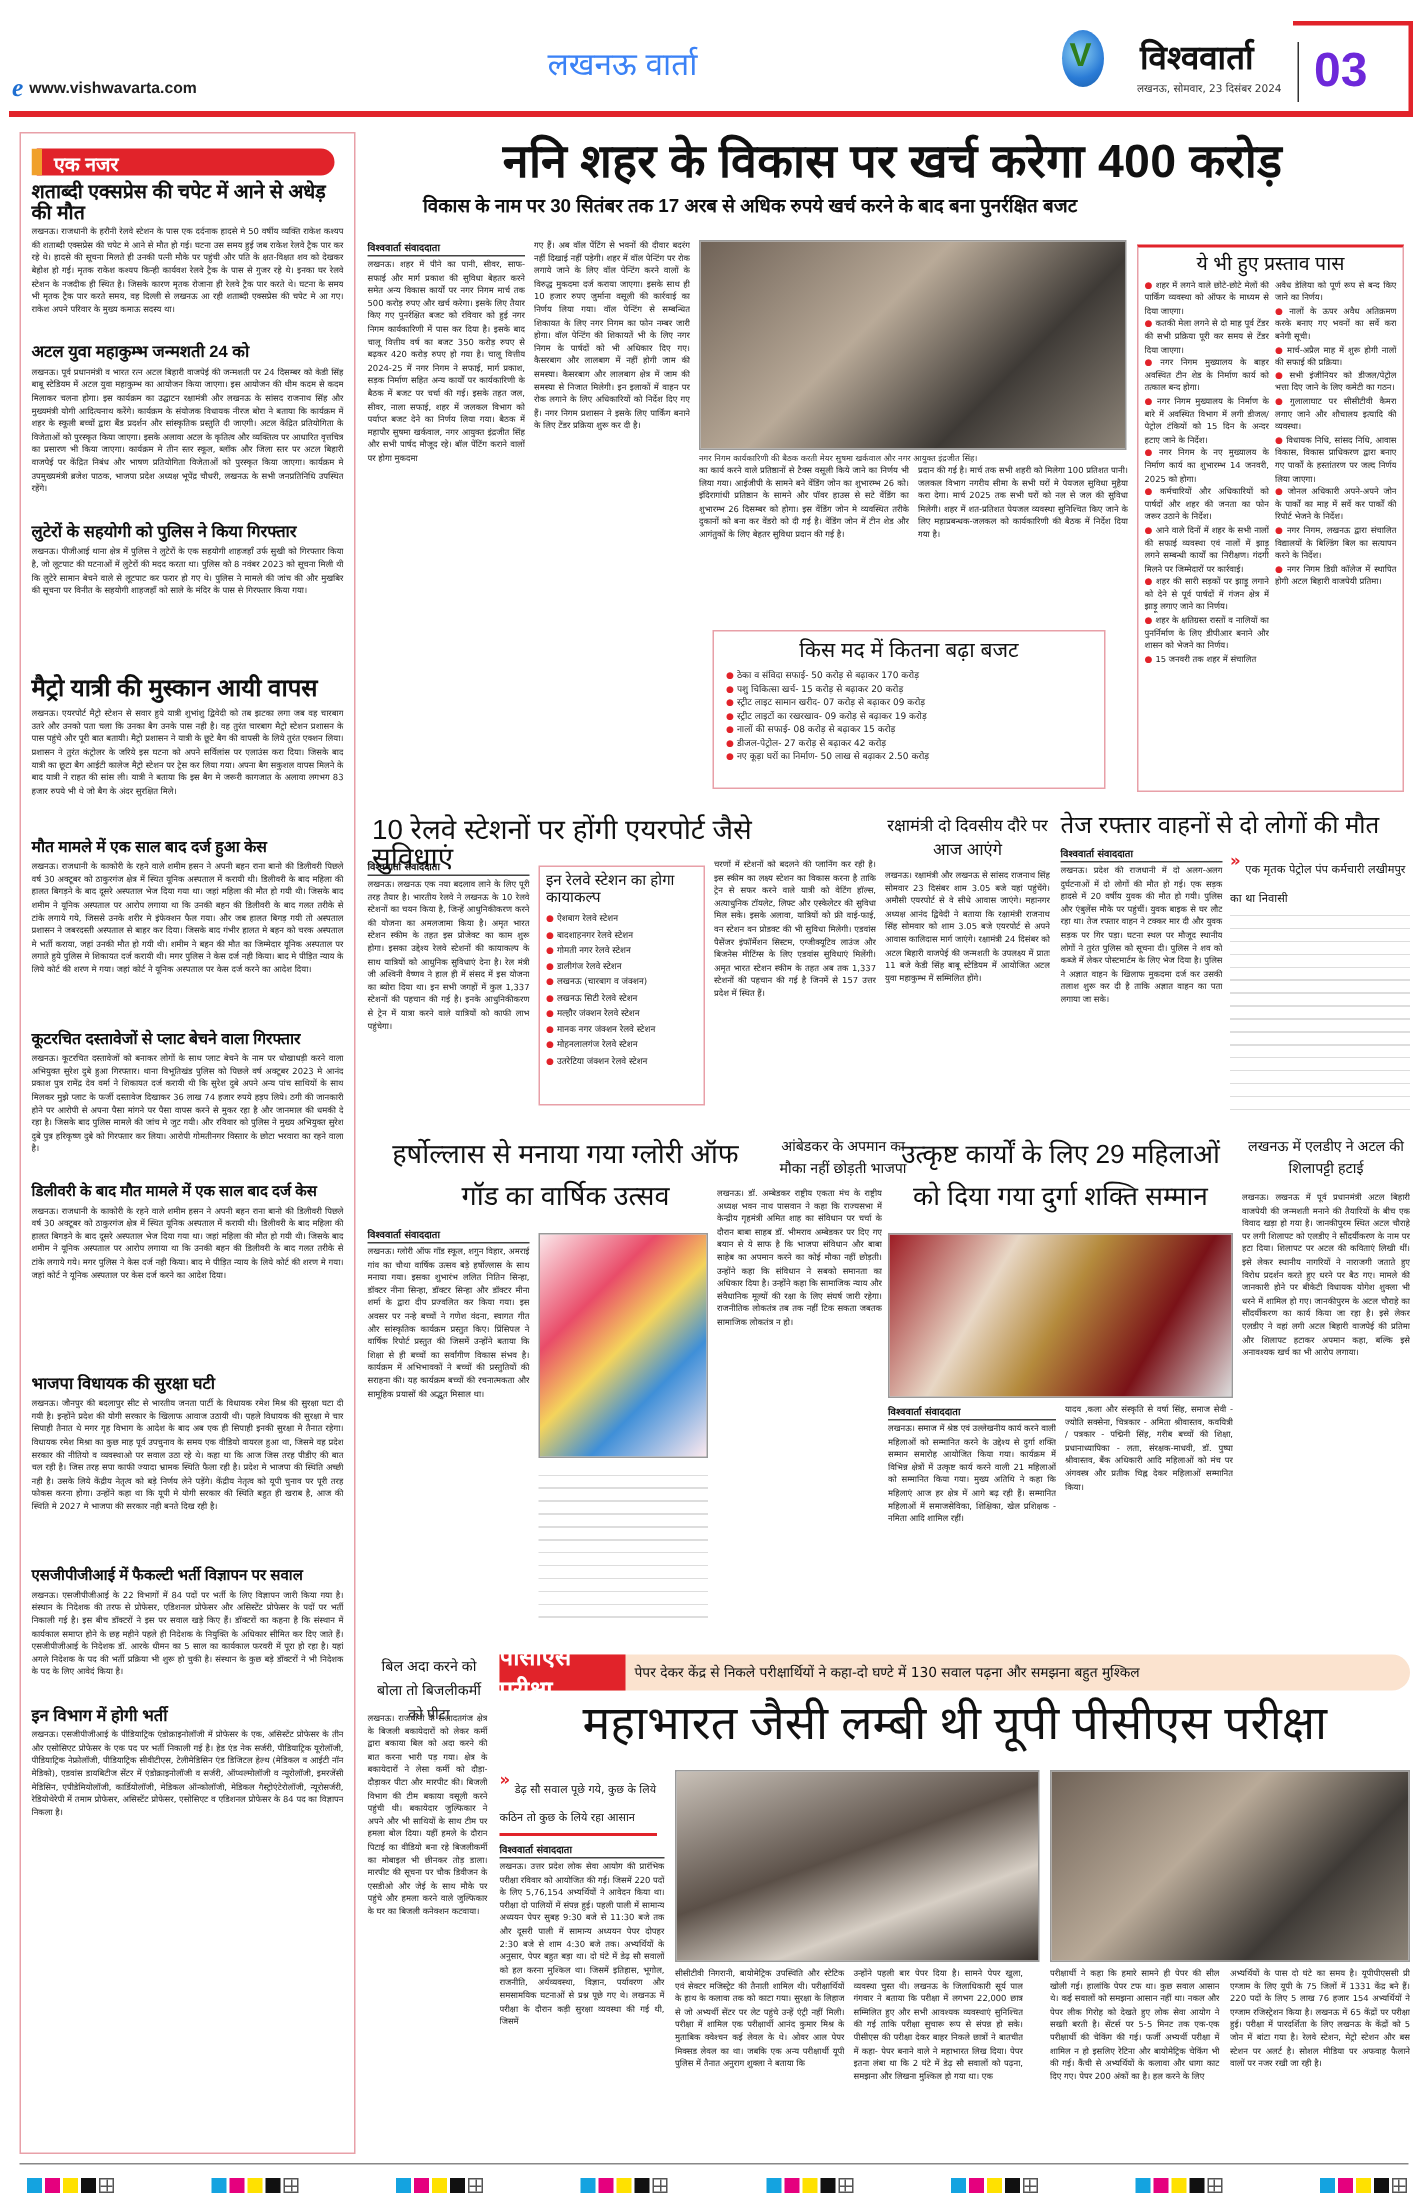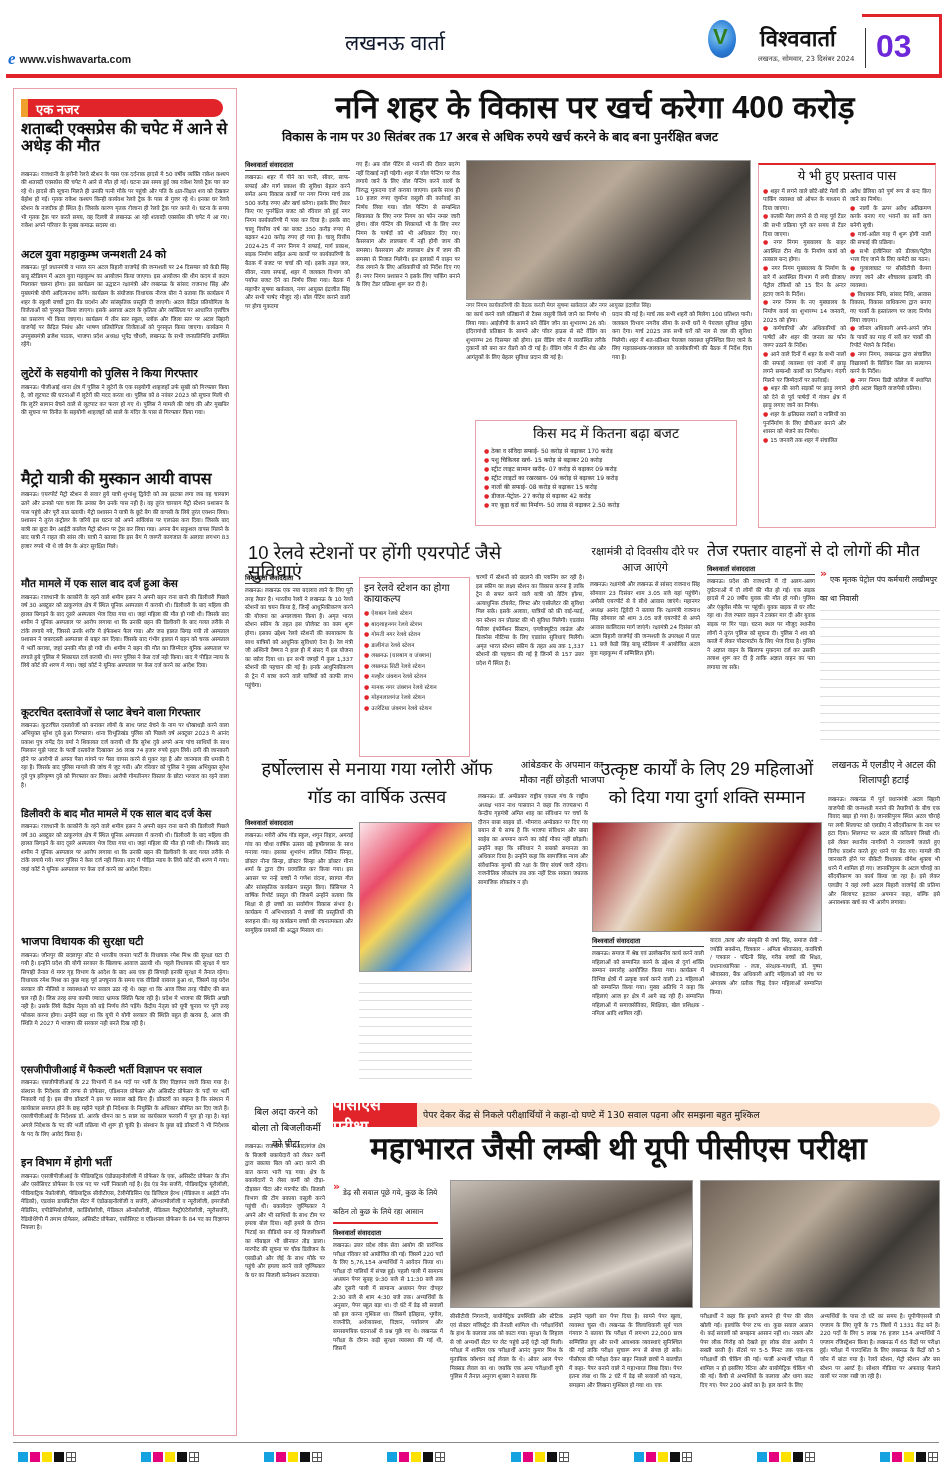--- a/index.html
+++ b/index.html
@@ -20,39 +20,39 @@
   .cmyk span { width: 10px; height: 10px; display: inline-block; }
 </style>
 </head>
 <body>
 
 <div class="abs" style="left:0;top:0;width:945px;height:80px;">
   <div class="abs" style="left:8px;top:52px;display:flex;align-items:center;gap:4px;">
     <span style="font-family:'Liberation Serif',serif;font-style:italic;font-weight:bold;color:#1f6fd1;font-size:17px;line-height:14px;">e</span>
     <span style="font-family:'Liberation Sans',sans-serif;font-size:10.5px;font-weight:bold;color:#222;">www.vishwavarta.com</span>
   </div>
-  <div class="abs" style="left:345px;top:28px;font-family:'Liberation Sans',sans-serif;font-size:21px;color:#0f172a;">लखनऊ वार्ता</div>
+  <div class="abs" style="left:365px;top:28px;font-family:'Liberation Sans',sans-serif;font-size:21px;color:#3b82f6;">लखनऊ वार्ता</div>
   <div class="abs" style="left:708px;top:20px;width:28px;height:38px;border-radius:50%;background:radial-gradient(circle at 40% 40%,#8fd3f4,#2a7bd6 60%,#1b5ea8);"></div>
   <div class="abs" style="left:713px;top:24px;font-family:'Liberation Sans',sans-serif;font-weight:bold;font-size:22px;color:#2f7d1e;">V</div>
   <div class="abs" style="left:760px;top:22px;font-family:'Liberation Sans',sans-serif;font-size:22px;font-weight:bold;color:#111;">विश्ववार्ता</div>
   <div class="abs" style="left:758px;top:54px;font-size:7px;color:#333;">लखनऊ,   सोमवार, 23 दिसंबर 2024</div>
   <div class="abs" style="left:865px;top:28px;width:1px;height:40px;background:#333;"></div>
   <div class="abs" style="left:876px;top:28px;font-family:'Liberation Sans',sans-serif;font-size:32px;font-weight:bold;color:#6d28d9;">03</div>
   <div class="abs redline" style="left:862px;top:14px;width:80px;height:3px;"></div>
   <div class="abs redline" style="left:939px;top:14px;width:3px;height:64px;"></div>
 </div>
 <div class="abs redline" style="left:6px;top:74px;width:936px;height:4px;"></div>
 
 <div class="abs pinkbox" style="left:13px;top:88px;width:224px;height:1348px;padding:6px 7px;">
   <div style="background:#e1232a;border-left:7px solid #f0a02c;border-radius:0 10px 10px 0;height:18px;padding-left:8px;margin:4px 0 4px 0;width:202px;">
     <span style="color:#fff;font-family:'Liberation Sans',sans-serif;font-weight:bold;font-size:13px;line-height:18px;">एक नजर</span>
   </div>
 
   <div>
-    <div class="hd" style="font-size:16px;margin-bottom:15px;">शताब्दी एक्सप्रेस की चपेट में आने से अधेड़ की मौत</div>
+    <div class="hd" style="font-size:13px;margin-bottom:3px;">शताब्दी एक्सप्रेस की चपेट में आने से अधेड़ की मौत</div>
     <div class="txt" style="height:77px;">लखनऊ। राजधानी के हरौनी रेलवे स्टेशन के पास एक दर्दनाक हादसे मे 50 वर्षीय व्यक्ति राकेश कश्यप की शताब्दी एक्सप्रेस की चपेट मे आने से मौत हो गई। घटना उस समय हुई जब राकेश रेलवे ट्रैक पार कर रहे थे। हादसे की सूचना मिलते ही उनकी पत्नी मौके पर पहुंची और पति के क्षत-विक्षत शव को देखकर बेहोश हो गई। मृतक राकेश कश्यप किन्ही कार्यवश रेलवे ट्रैक के पास से गुजर रहे थे। इनका घर रेलवे स्टेशन के नजदीक ही स्थित है। जिसके कारण मृतक रोजाना ही रेलवे ट्रैक पार करते थे। घटना के समय भी मृतक ट्रैक पार करते समय, वह दिल्ली से लखनऊ आ रही शताब्दी एक्सप्रेस की चपेट मे आ गए। राकेश अपने परिवार के मुख्य कमाऊ सदस्य था।</div>
   </div>
   <div>
     <div class="hd" style="font-size:11px;margin:2px 0 3px;">अटल युवा महाकुम्भ जन्मशती 24 को</div>
     <div class="txt" style="height:103px;">लखनऊ। पूर्व प्रधानमंत्री व भारत रत्न अटल बिहारी वाजपेई की जन्मशती पर 24 दिसम्बर को केडी सिंह बाबू स्टेडियम में अटल युवा महाकुम्भ का आयोजन किया जाएगा। इस आयोजन की थीम कदम से कदम मिलाकर चलना होगा। इस कार्यक्रम का उद्घाटन रक्षामंत्री और लखनऊ के सांसद राजनाथ सिंह और मुख्यमंत्री योगी आदित्यनाथ करेंगे। कार्यक्रम के संयोजक विधायक नीरज बोरा ने बताया कि कार्यक्रम में शहर के स्कूली बच्चों द्वारा बैंड प्रदर्शन और सांस्कृतिक प्रस्तुति दी जाएगी। अटल केंद्रित प्रतियोगिता के विजेताओं को पुरस्कृत किया जाएगा। इसके अलावा अटल के कृतित्व और व्यक्तित्व पर आधारित वृत्तचित्र का प्रसारण भी किया जाएगा। कार्यक्रम मे तीन स्तर स्कूल, ब्लॉक और जिला स्तर पर अटल बिहारी वाजपेई पर केंद्रित निबंध और भाषण प्रतियोगिता विजेताओं को पुरस्कृत किया जाएगा। कार्यक्रम मे उपमुख्यमंत्री ब्रजेश पाठक, भाजपा प्रदेश अध्यक्ष भूपेंद्र चौधरी, लखनऊ के सभी जनप्रतिनिधि उपस्थित रहेंगे।</div>
   </div>
   <div>
     <div class="hd" style="font-size:11px;margin:2px 0 3px;">लुटेरों के सहयोगी को पुलिस ने किया गिरफ्तार</div>
     <div class="txt" style="height:86px;">लखनऊ। पीजीआई थाना क्षेत्र में पुलिस ने लुटेरों के एक सहयोगी शाहजहाँ उर्फ सुखी को गिरफ्तार किया है, जो लूटपाट की घटनाओं में लुटेरों की मदद करता था। पुलिस को 8 नवंबर 2023 को सूचना मिली थी कि लुटेरे सामान बेचने वाले से लूटपाट कर फरार हो गए थे। पुलिस ने मामले की जांच की और मुखबिर की सूचना पर विनीत के सहयोगी शाहजहाँ को साले के मंदिर के पास से गिरफ्तार किया गया।</div>
   </div>
@@ -143,21 +143,21 @@
       <div class="txt red-dot">नगर निगम डिग्री कॉलेज में स्थापित होगी अटल बिहारी वाजपेयी प्रतिमा।</div>
     </div>
   </div>
 </div>
 
 <div class="abs hd" style="left:248px;top:543px;width:310px;font-size:18.5px;font-weight:normal;">10 रेलवे स्टेशनों पर होंगी एयरपोर्ट जैसे सुविधाएं</div>
 <div class="abs" style="left:245px;top:573px;width:108px;">
   <span class="byline">विश्ववार्ता संवाददाता</span>
   <div class="txt" style="height:170px;">लखनऊ। लखनऊ एक नया बदलाव लाने के लिए पूरी तरह तैयार है। भारतीय रेलवे ने लखनऊ के 10 रेलवे स्टेशनों का चयन किया है, जिन्हें आधुनिकीकरण करने की योजना का अमलजामा किया है। अमृत भारत स्टेशन स्कीम के तहत इस प्रोजेक्ट का काम शुरू होगा। इसका उद्देश्य रेलवे स्टेशनों की कायाकल्प के साथ यात्रियों को आधुनिक सुविधाएं देना है। रेल मंत्री जी अश्विनी वैष्णव ने हाल ही में संसद में इस योजना का ब्योरा दिया था। इन सभी जगहों में कुल 1,337 स्टेशनों की पहचान की गई है। इनके आधुनिकीकरण से ट्रेन में यात्रा करने वाले यात्रियों को काफी लाभ पहुंचेगा।</div>
 </div>
-<div class="abs pinkbox" style="left:359px;top:577px;width:111px;height:180px;padding:5px 4px;">
+<div class="abs pinkbox" style="left:359px;top:577px;width:111px;height:160px;padding:5px 4px;">
   <div class="hd" style="font-size:10px;font-weight:normal;margin-bottom:4px;">इन रेलवे स्टेशन का होगा कायाकल्प</div>
   <div class="li red-dot" style="font-size:5.8px;line-height:9.5px;">ऐशबाग रेलवे स्टेशन</div>
   <div class="li red-dot" style="font-size:5.8px;line-height:9.5px;">बादशाहनगर रेलवे स्टेशन</div>
   <div class="li red-dot" style="font-size:5.8px;line-height:9.5px;">गोमती नगर रेलवे स्टेशन</div>
   <div class="li red-dot" style="font-size:5.8px;line-height:9.5px;">डालीगंज रेलवे स्टेशन</div>
   <div class="li red-dot" style="font-size:5.8px;line-height:9.5px;">लखनऊ (चारबाग व जंक्शन)</div>
   <div class="li red-dot" style="font-size:5.8px;line-height:9.5px;">लखनऊ सिटी रेलवे स्टेशन</div>
   <div class="li red-dot" style="font-size:5.8px;line-height:9.5px;">मल्हौर जंक्शन रेलवे स्टेशन</div>
   <div class="li red-dot" style="font-size:5.8px;line-height:9.5px;">मानक नगर जंक्शन रेलवे स्टेशन</div>
   <div class="li red-dot" style="font-size:5.8px;line-height:9.5px;">मोहनलालगंज रेलवे स्टेशन</div>
@@ -218,21 +218,21 @@
 <div class="abs hd" style="left:247px;top:1104px;width:78px;font-size:9.5px;font-weight:normal;text-align:center;line-height:16px;">बिल अदा करने को बोला तो बिजलीकर्मी को पीटा</div>
 <div class="abs" style="left:245px;top:1142px;width:80px;">
   <div class="txt" style="height:290px;">लखनऊ। राजधानी के सआदतगंज क्षेत्र के बिजली बकायेदारों को लेकर कर्मी द्वारा बकाया बिल को अदा करने की बात करना भारी पड़ गया। क्षेत्र के बकायेदारों ने लेसा कर्मी को दौड़ा-दौड़ाकर पीटा और मारपीट की। बिजली विभाग की टीम बकाया वसूली करने पहुंची थी। बकायेदार जुल्फिकार ने अपने और भी साथियों के साथ टीम पर हमला बोल दिया। यहीं हमले के दौरान पिटाई का वीडियो बना रहे बिजलीकर्मी का मोबाइल भी छीनकर तोड़ डाला। मारपीट की सूचना पर चौक डिवीजन के एसडीओ और जेई के साथ मौके पर पहुंचे और हमला करने वाले जुल्फिकार के घर का बिजली कनेक्शन कटवाया।</div>
 </div>
 
 <div class="abs" style="left:333px;top:1103px;width:607px;height:24px;background:#fbe3cf;border-radius:0 12px 12px 0;"></div>
 <div class="abs" style="left:333px;top:1103px;width:84px;height:24px;background:#e1232a;display:flex;align-items:center;justify-content:center;">
   <span style="color:#fff;font-size:16px;font-weight:bold;">पीसीएस परीक्षा</span>
 </div>
 <div class="abs" style="left:423px;top:1108px;width:510px;font-size:9.2px;color:#111;">पेपर देकर केंद्र से निकले परीक्षार्थियों ने कहा-दो घण्टे में 130 सवाल पढ़ना और समझना बहुत मुश्किल</div>
-<div class="abs hd" style="left:315px;top:1133px;width:607px;font-size:31px;font-weight:bold;text-align:center;">महाभारत जैसी लम्बी थी यूपी पीसीएस परीक्षा</div>
+<div class="abs hd" style="left:333px;top:1133px;width:607px;font-size:31px;font-weight:normal;text-align:center;">महाभारत जैसी लम्बी थी यूपी पीसीएस परीक्षा</div>
 
 <div class="abs" style="left:333px;top:1180px;width:105px;border-bottom:2px solid #e1232a;padding-bottom:4px;">
   <span style="color:#e1232a;font-weight:bold;font-size:11px;float:left;margin-right:3px;">»</span>
   <span style="font-size:7.3px;line-height:11px;">डेढ़ सौ सवाल पूछे गये, कुछ के लिये कठिन तो कुछ के लिये रहा आसान</span>
 </div>
 <div class="abs" style="left:333px;top:1228px;width:110px;">
   <span class="byline">विश्ववार्ता संवाददाता</span>
   <div class="txt" style="height:200px;">लखनऊ। उत्तर प्रदेश लोक सेवा आयोग की प्रारंभिक परीक्षा रविवार को आयोजित की गई। जिसमें 220 पदों के लिए 5,76,154 अभ्यर्थियों ने आवेदन किया था। परीक्षा दो पालियों में संपन्न हुई। पहली पाली में सामान्य अध्ययन पेपर सुबह 9:30 बजे से 11:30 बजे तक और दूसरी पाली में सामान्य अध्ययन पेपर दोपहर 2:30 बजे से शाम 4:30 बजे तक। अभ्यर्थियों के अनुसार, पेपर बहुत बड़ा था। दो घंटे में डेढ़ सौ सवालों को हल करना मुश्किल था। जिसमें इतिहास, भूगोल, राजनीति, अर्थव्यवस्था, विज्ञान, पर्यावरण और समसामयिक घटनाओं से प्रश्न पूछे गए थे। लखनऊ में परीक्षा के दौरान कड़ी सुरक्षा व्यवस्था की गई थी, जिसमें</div>
 </div>
 <div class="abs photo2" style="left:450px;top:1180px;width:243px;height:128px;"></div>

